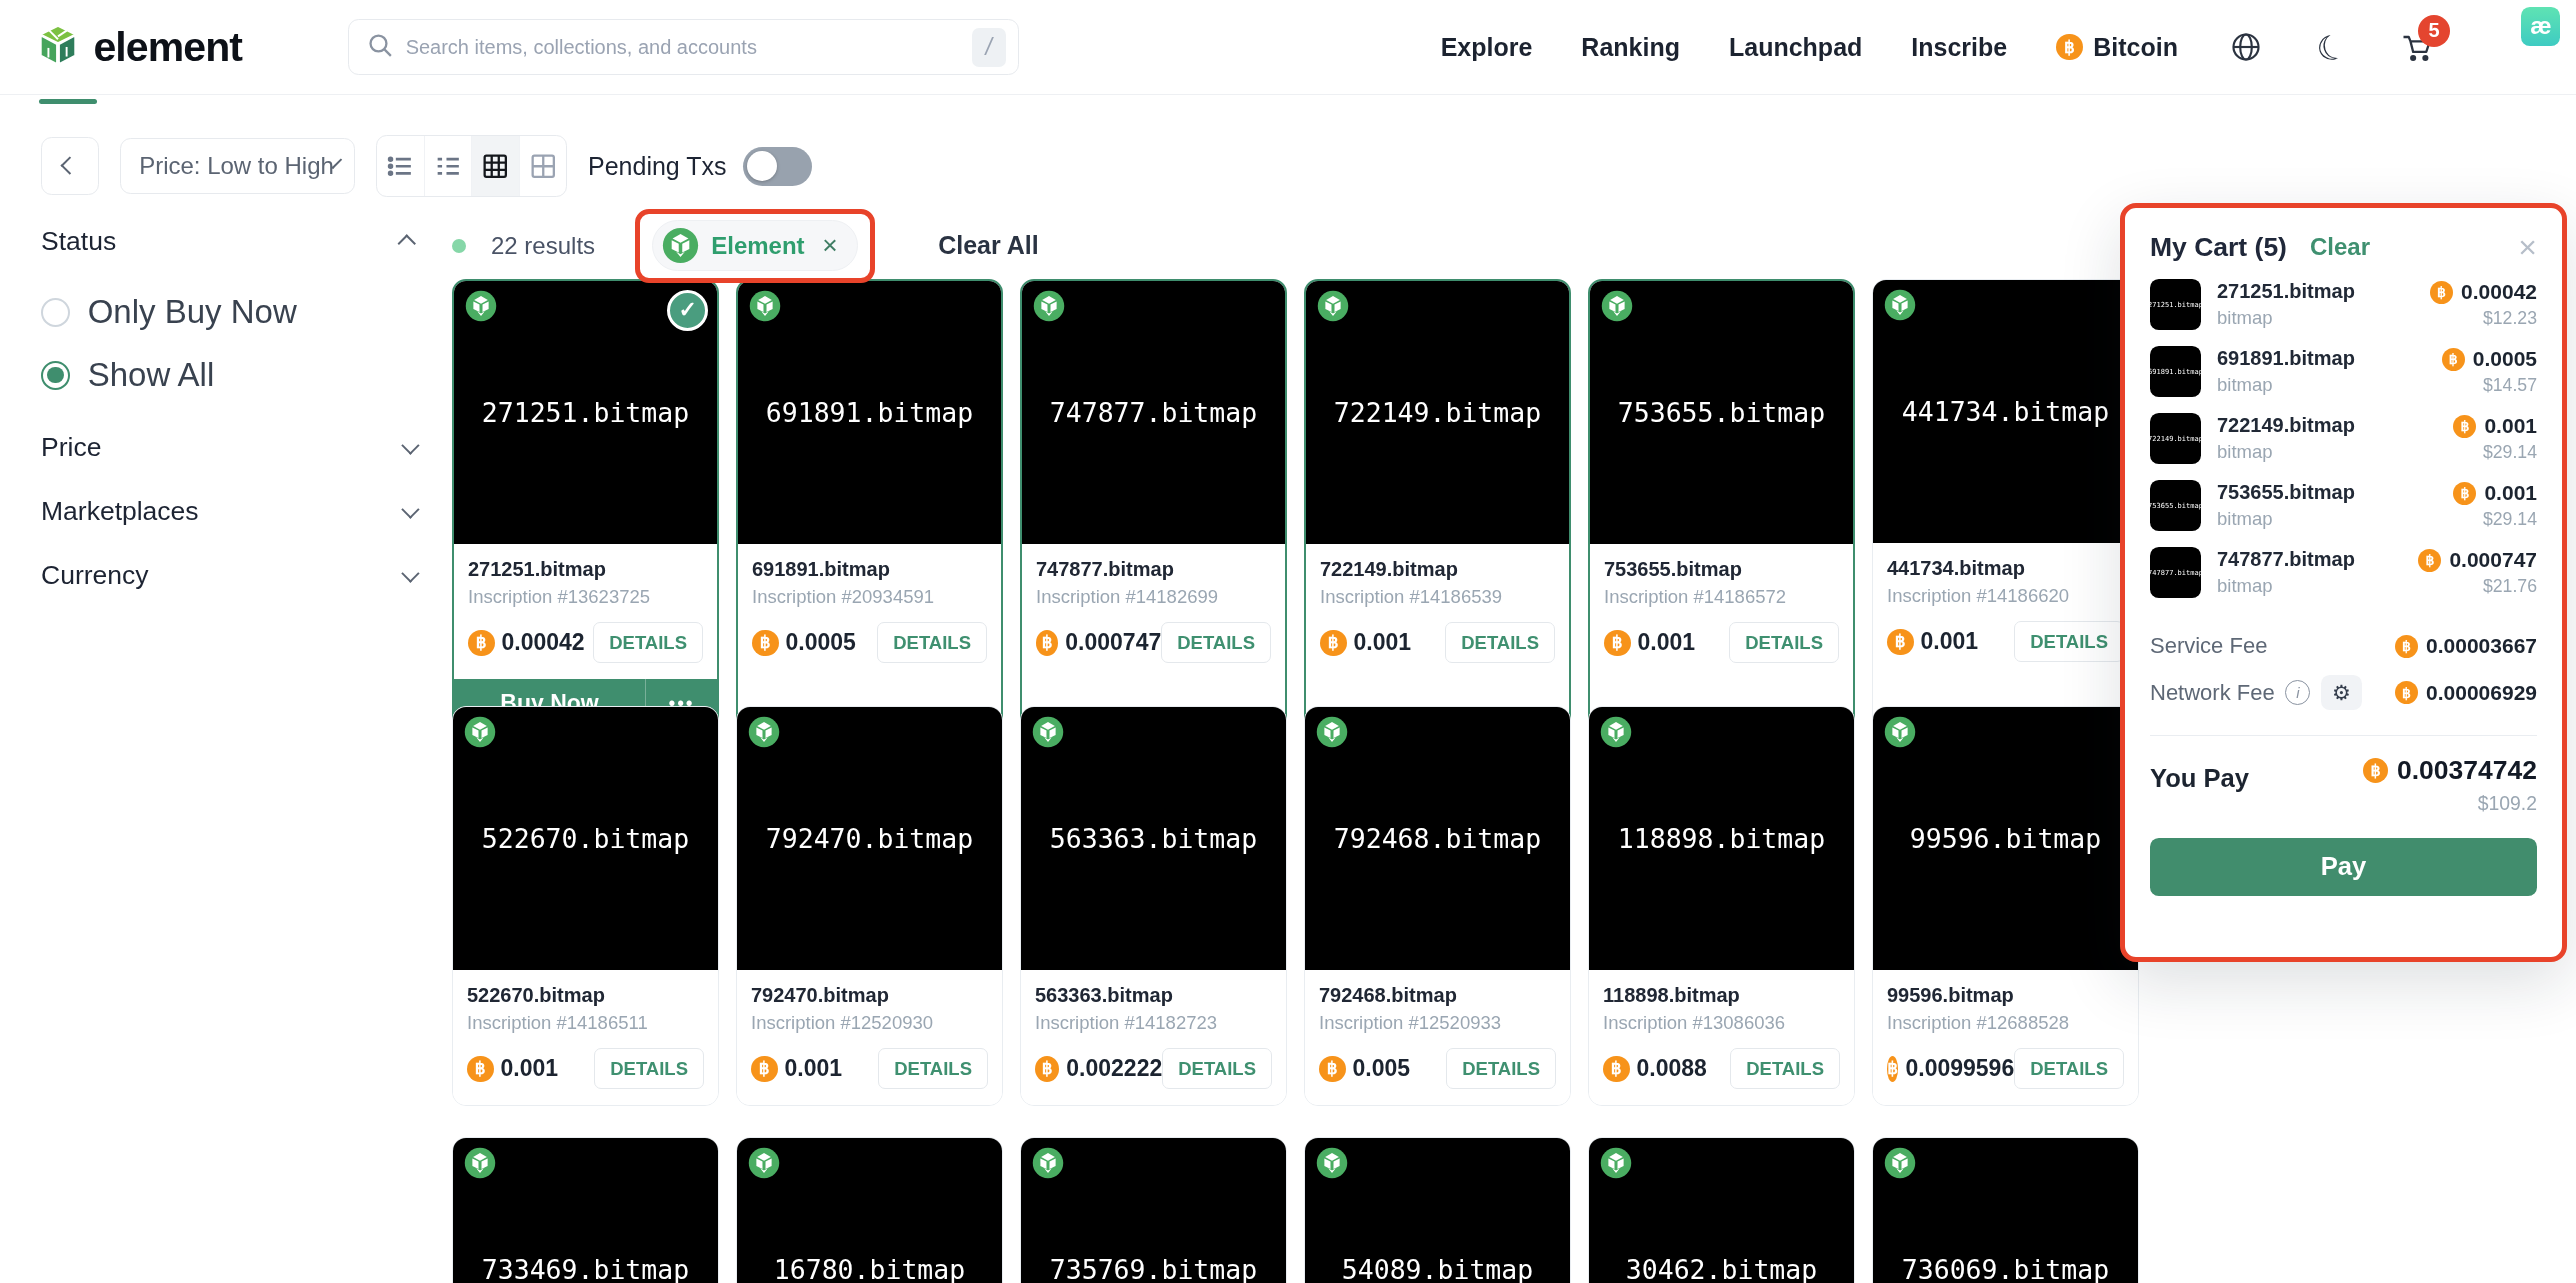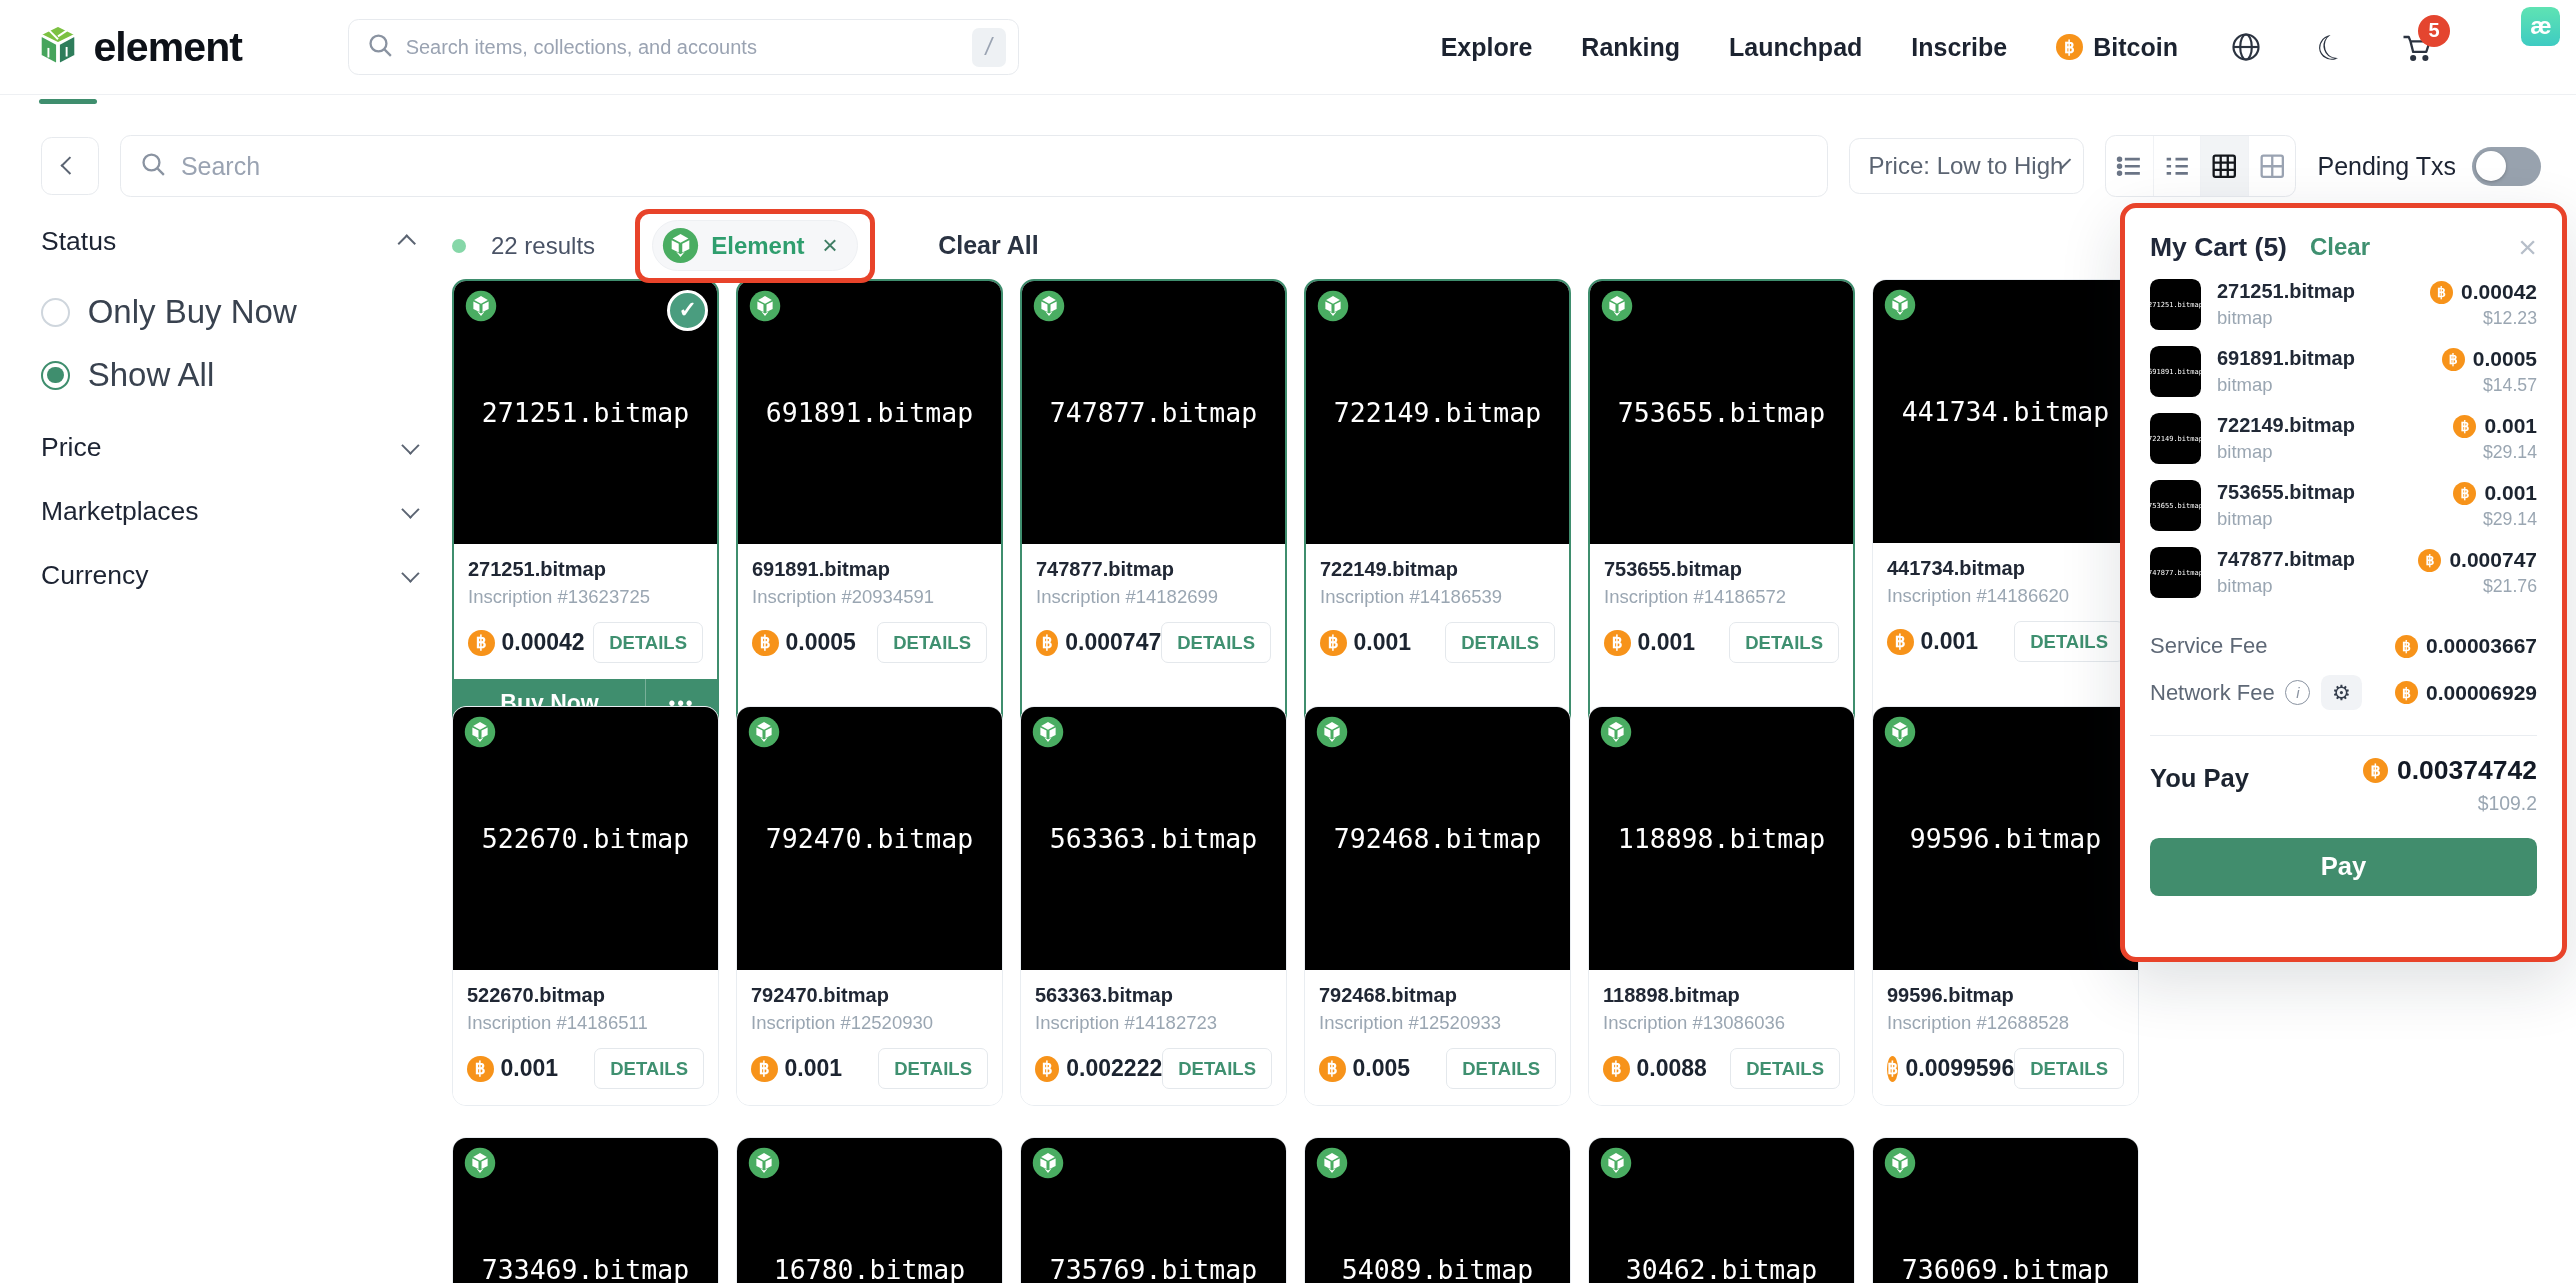--- a/index.html
+++ b/index.html
@@ -204,29 +204,20 @@
       <span class="wallet-badge">æ</span>
     </span>
   </div>
 </div>
 <div class="tab-indicator"></div>
 
 <div class="toolbar">
   <div class="back-btn">
       <span class="chev left"></span>
     </div>
-  <div class="tsearch">
-    <span>
-      <svg width="26.5" height="26.5" viewBox="0 0 30 30" fill="none" stroke="#8a93a1" stroke-width="2.6">
-        <circle cx="13" cy="13" r="9"></circle>
-          <line x1="20" y1="20" x2="27" y2="27"></line>
-      </svg>
-    </span>
-    <input placeholder="Search" style="">
-  </div>
   <div class="sort-dd">
     <span>Price: Low to High</span>
     <span class="chev down"></span>
   </div>
   <div class="viewgroup">
     <div class="vseg">
       <svg width="26.5" height="26.5" viewBox="0 0 30 30" stroke="#6b7586" stroke-width="3" fill="#6b7586">
         <circle cx="4" cy="7" r="1.6"></circle>
           <line x1="10" y1="7" x2="27" y2="7"></line>
         <circle cx="4" cy="15" r="1.6"></circle>

